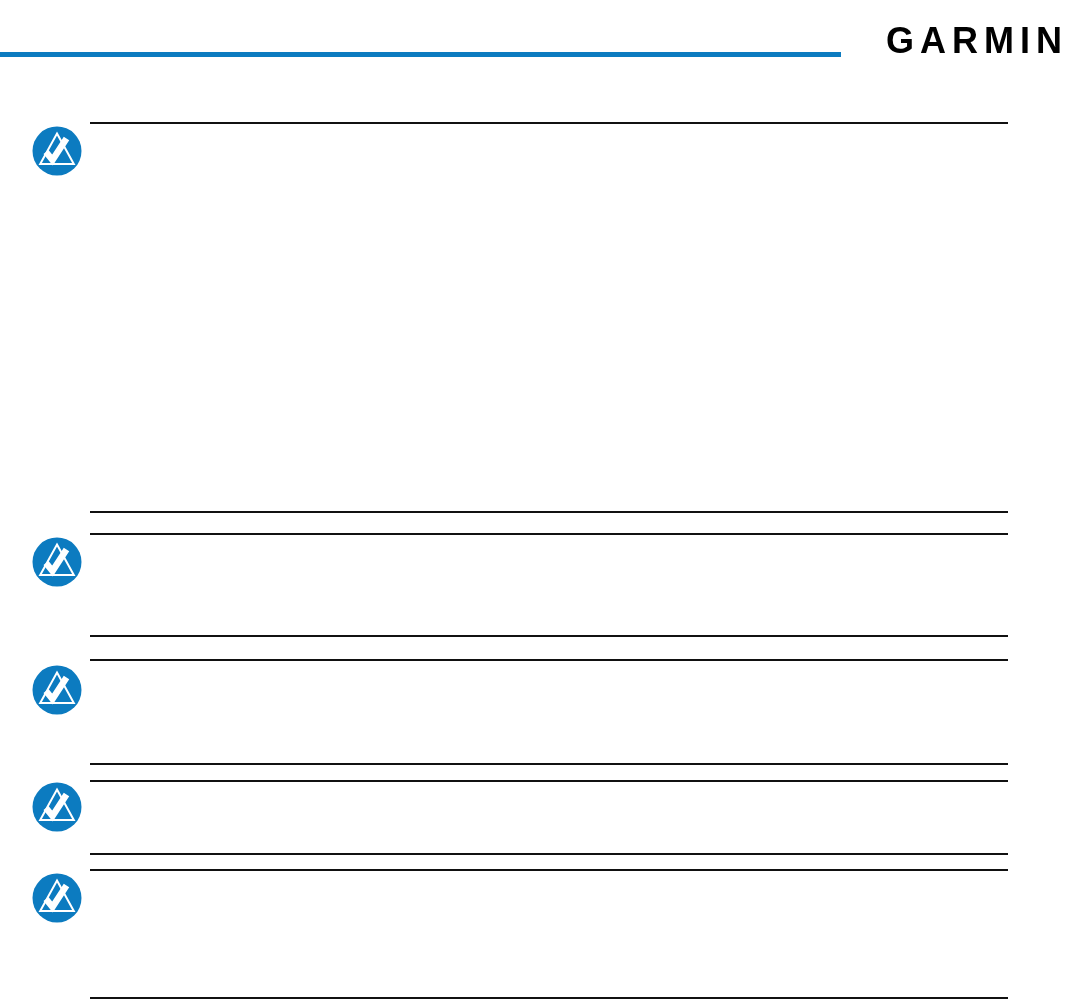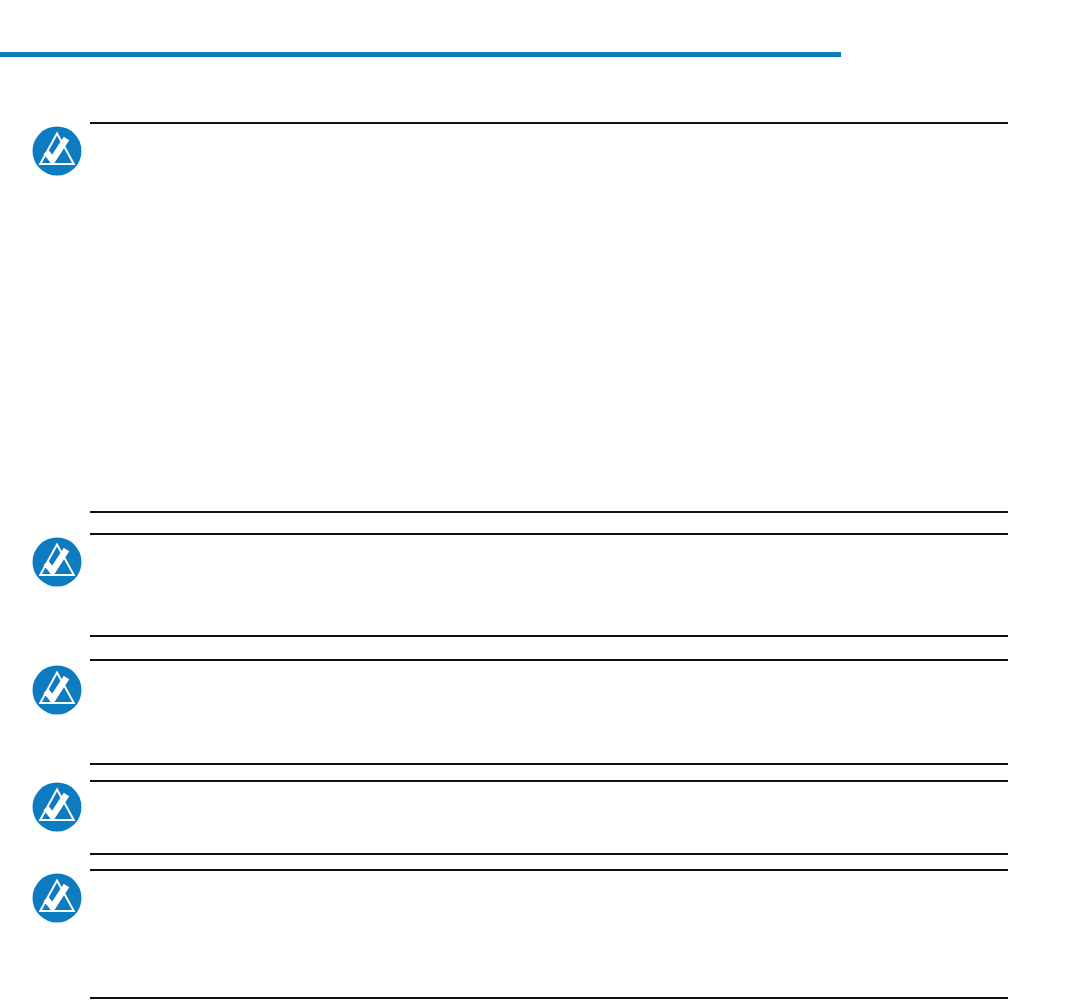--- a/index.html
+++ b/index.html
@@ -69,20 +69,25 @@
     height: 50px;
   }
   .note-icon-wrap svg { display: block; }
 </style>
 </head>
 <body>
 
 <div class="page">
 
   <div class="header-bar"></div>
+  <div class="logo">
+
+    <div class="logo-wordmark">GARMIN</div>
+
+  </div>
 
   <section class="note-block" style="top:122px; height:391px;">
     <div class="rule top-rule"></div>
     <div class="note-icon-wrap">
       <svg width="50" height="50" viewBox="0 0 50 50">
         <circle cx="25" cy="25" r="24.5" style="fill:var(--garmin-blue,#0c7bc0)"></circle>
         <path d="M25 7.5 L41.8 38 L8.2 38 Z" fill="none" stroke="#ffffff" stroke-width="2"></path>
         <path d="M14 26 L20.5 34 L34.5 12.5" fill="none" stroke="#ffffff" stroke-width="6.5"></path>
       </svg>
     </div>

